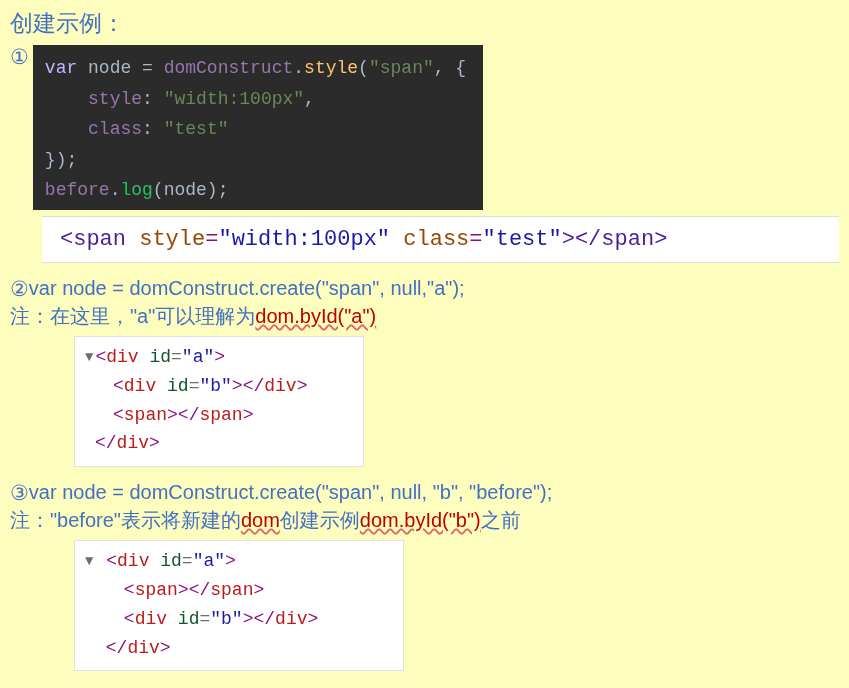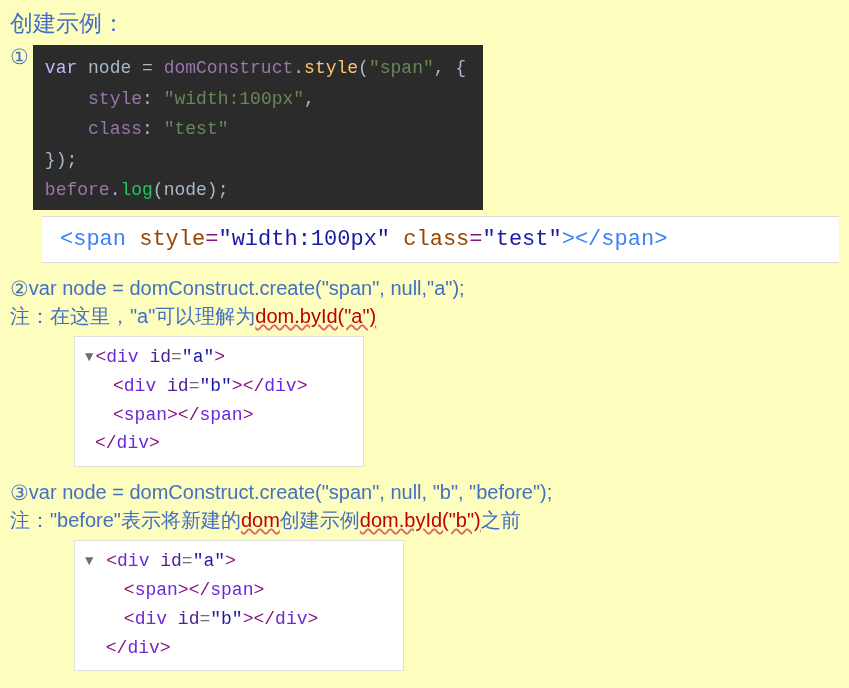--- a/index.html
+++ b/index.html
@@ -50,21 +50,21 @@
       font-size: 22px;
       padding: 10px 8px 10px 18px;
       margin: 6px 0 0 32px;
       border-top: 1px solid #dcdcdc;
       border-bottom: 1px solid #dcdcdc;
       white-space: pre;
       color: #881280;
     }
     .html-tag1 .attr { color: #994500; }
     .html-tag1 .val { color: #1a1aa6; }
-    .html-tag1 .br { color: #3b82f6; }
+    .html-tag1 .br { color: #4c1d95; }
     .ex-line {
       color: #4470c4;
       font-size: 20px;
       margin-top: 14px;
     }
     .note-line {
       color: #4470c4;
       font-size: 20px;
       margin-top: 2px;
     }
@@ -79,22 +79,22 @@
       font-family: Consolas, "Courier New", monospace;
       font-size: 18px;
       line-height: 1.6;
       padding: 6px 10px 8px 10px;
       margin: 6px 0 0 64px;
       border: 1px solid #e0e0e0;
       white-space: pre;
       color: #881280;
     }
     .devtools-box .trig { color: #6e6e6e; font-size: 14px; display: inline-block; transform: translateY(-1px); margin-right: 2px; }
-    .devtools-box .tag { color: #6d28d9; }
-    .devtools-box .attr { color: #4c1d95; }
+    .devtools-box .tag { color: #b91c1c; }
+    .devtools-box .attr { color: #14532d; }
     .devtools-box .val { color: #1a1aa6; }
     .devtools-box .punct { color: #881280; }
     .devtools-box .eq { color: #6e6e6e; }
     .indent1 { padding-left: 28px; }
     .indent0 { padding-left: 10px; }
   </style>
 </head>
 <body>
 
 <div class="heading">创建示例：</div>

